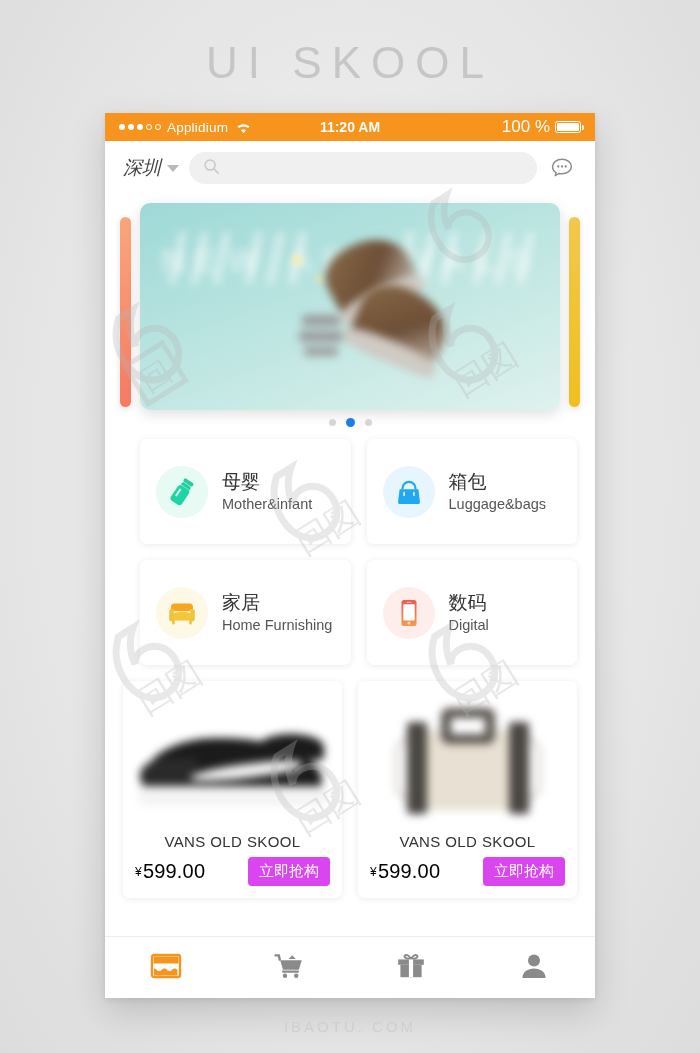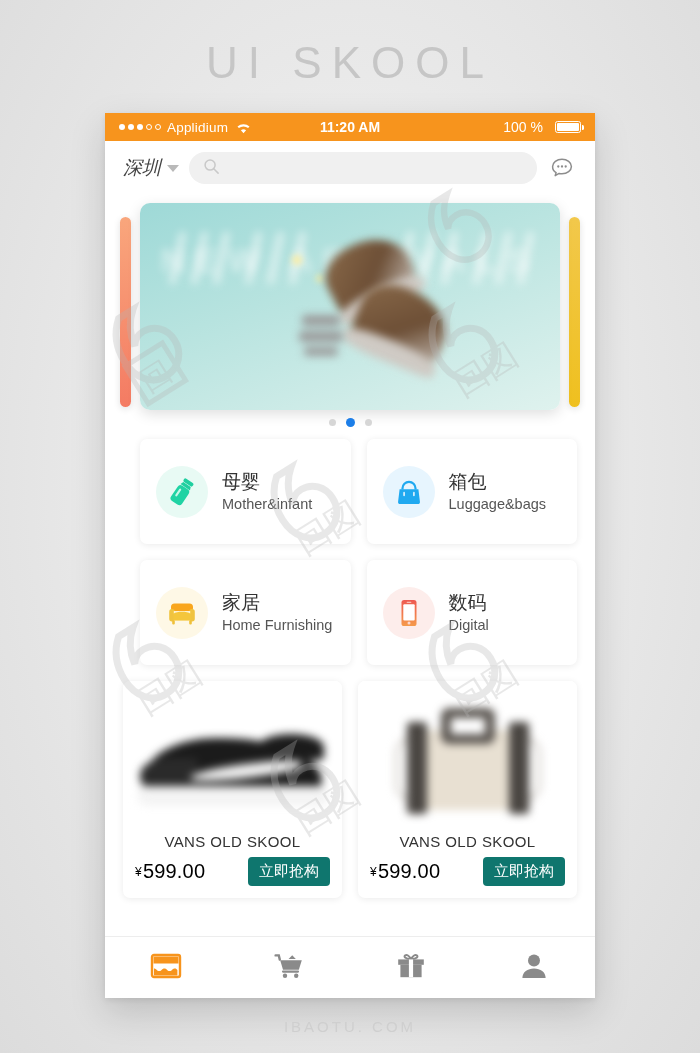--- a/index.html
+++ b/index.html
@@ -47,21 +47,21 @@
   .sig-dots i { width:6px; height:6px; border-radius:50%; display:block; }
   .sig-dots i.on { background:#fff; }
   .sig-dots i.off { background:transparent; border:1px solid #fff; width:6px;height:6px; }
   .carrier { font-size:13.5px; font-weight:400; letter-spacing:.2px;}
   .wifi { display:inline-block; width:14px; height:11px; position:relative; margin-left:2px;}
   .wifi svg { display:block; }
   .sb-time {
     position:absolute; left:50%; transform:translateX(-50%);
     font-size:14px; font-weight:bold;
   }
-  .sb-right { margin-left:auto; display:flex; align-items:center; gap:12px; font-weight:400; font-size:14px;}
+  .sb-right { margin-left:auto; display:flex; align-items:center; gap:5px; font-weight:400; font-size:17px;}
   .battery {
     width:26px; height:12px; border:1.5px solid #fff; border-radius:2.5px;
     position:relative; display:inline-block;
   }
   .battery::after {
     content:""; position:absolute; right:-4px; top:3px;
     width:2.5px; height:5px; background:#fff; border-radius:0 1.5px 1.5px 0;
   }
   .battery span { position:absolute; left:1px; top:1px; bottom:1px; background:#fff; border-radius:1px; }
 
@@ -159,21 +159,21 @@
     text-align:center; font-size:15px; color:#333; letter-spacing:.4px;
     margin:2px 0 7px 0;
   }
   .prod-bottom {
     display:flex; align-items:center; justify-content:space-between;
     padding:0 12px;
   }
   .price { color:#000000; font-size:20px; letter-spacing:.2px;}
   .price .yen { font-size:12px; vertical-align:2px; margin-right:1px;}
   .buy-btn {
-    background:#0f766e; color:#fff; border:none; border-radius:4px;
+    background:#d946ef; color:#fff; border:none; border-radius:4px;
     font-size:15px; padding:5px 11px; cursor:pointer;
     font-family:inherit;
   }
 
   
   .sneaker { position:relative; width:190px; height:86px; filter:blur(4.5px); margin-top:18px;}
   .sk-upper { position:absolute; left:6px; bottom:16px; width:178px; height:54px; background:#1b1b1b;
               border-radius:44% 62% 12% 10% / 84% 88% 22% 20%; }
   .sk-collar { position:absolute; right:4px; bottom:48px; width:66px; height:26px; background:#1b1b1b; border-radius:60% 60% 10% 30%;}
   .sk-stripe { position:absolute; left:52px; bottom:30px; width:112px; height:14px; background:#f2f2f2;

